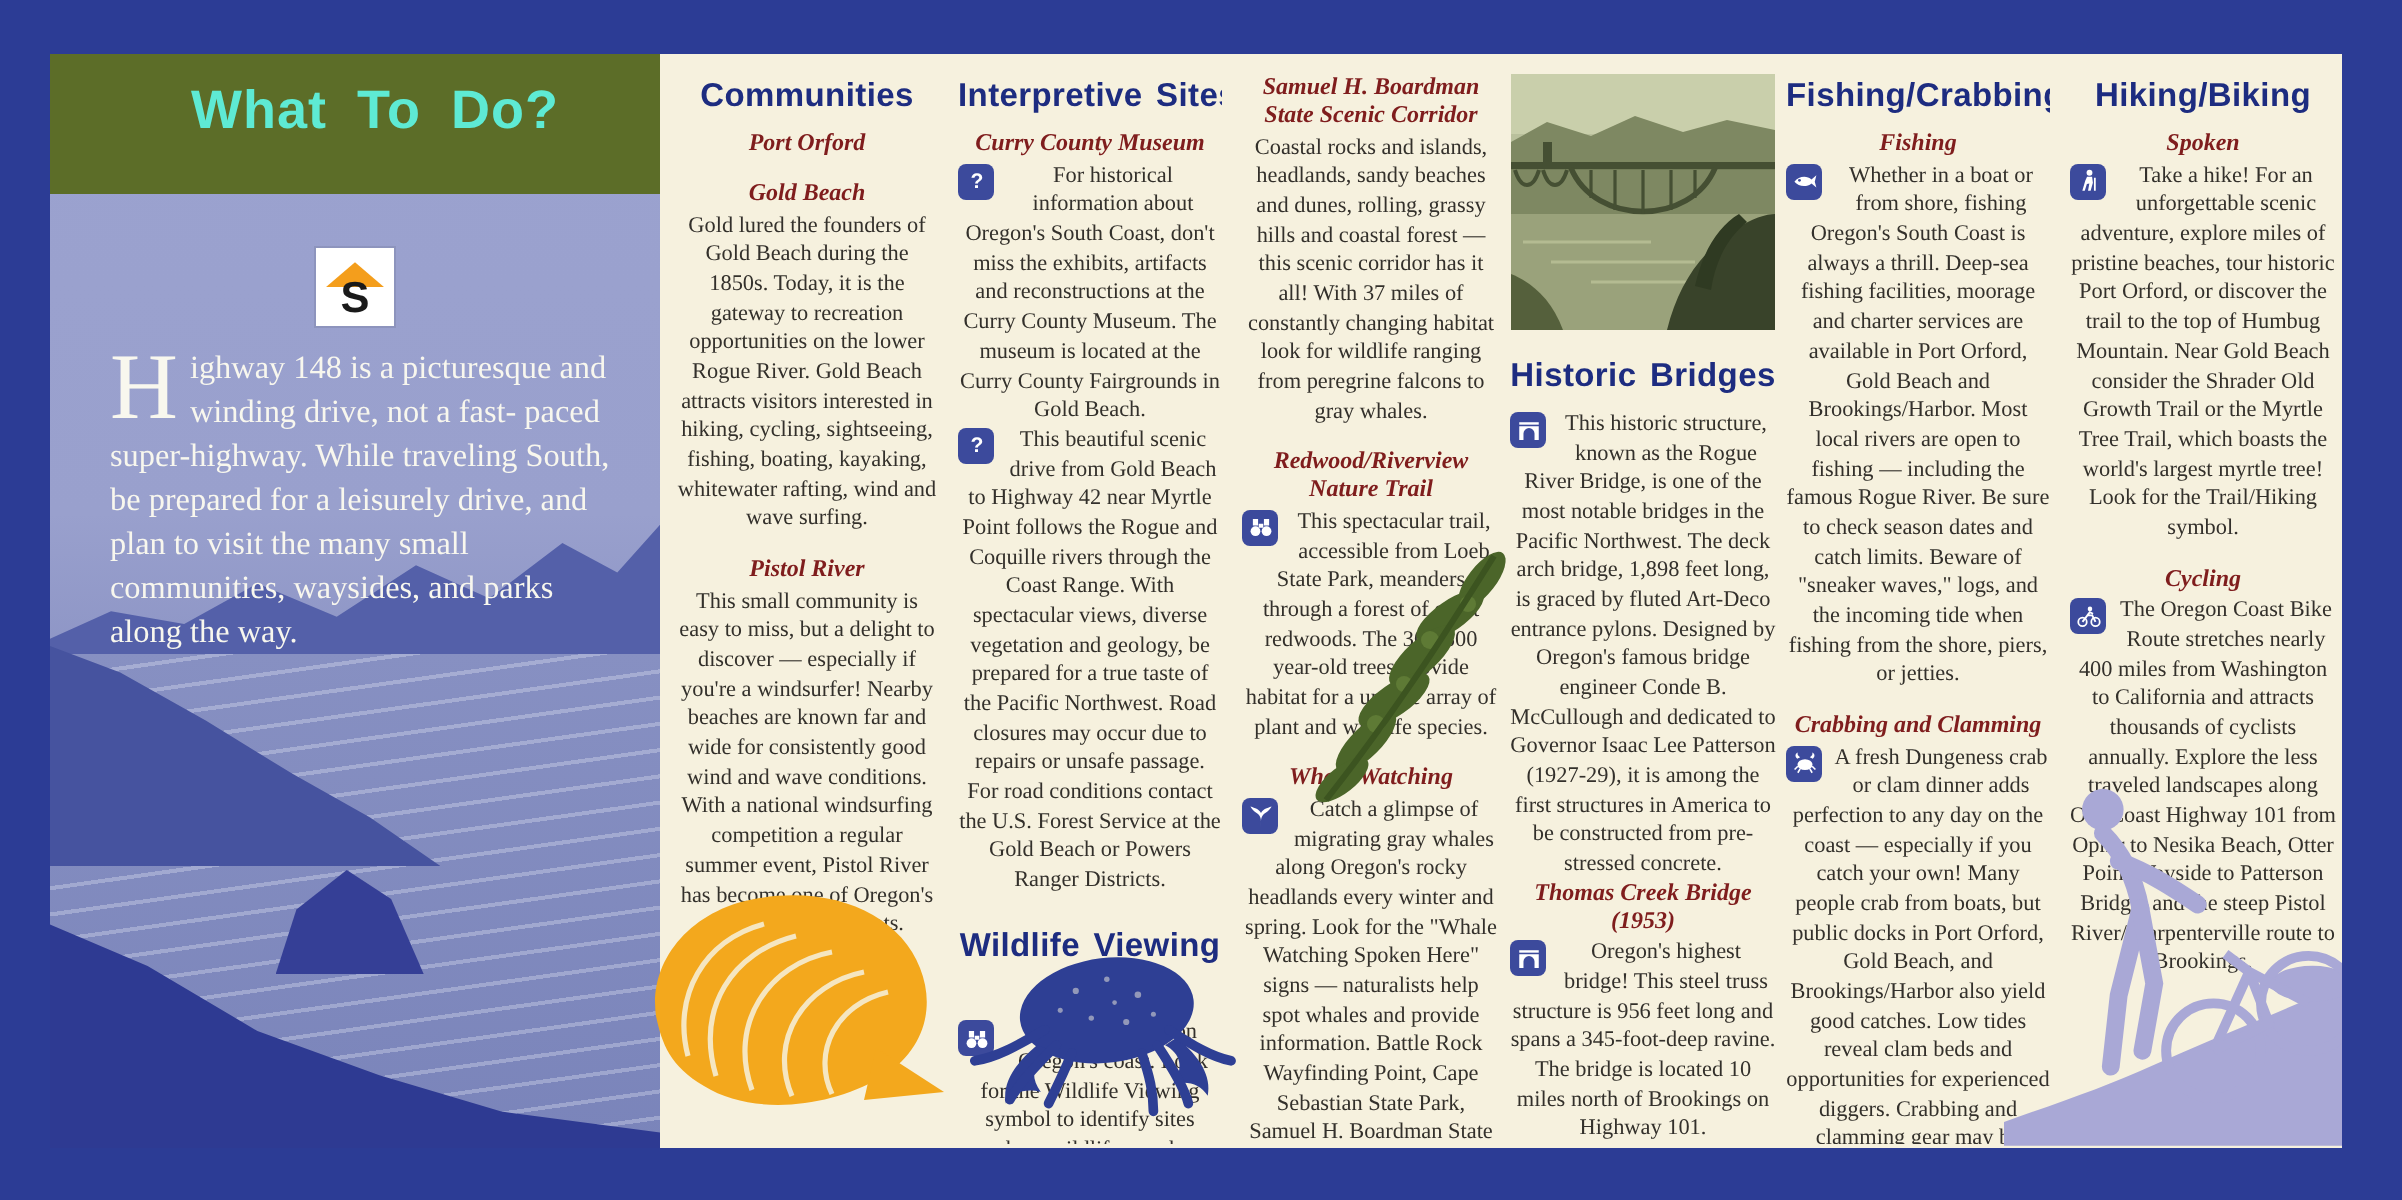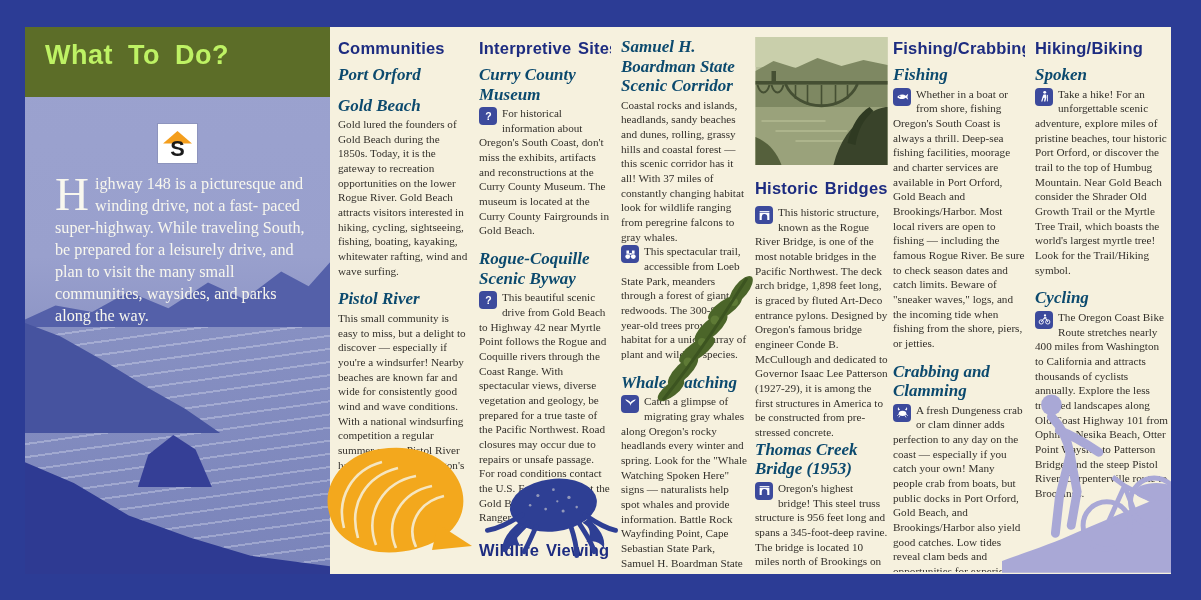--- a/index.html
+++ b/index.html
@@ -15,35 +15,35 @@
   .lp-sea::after{content:"";position:absolute;inset:0;opacity:.45;
       background:repeating-linear-gradient(172deg,rgba(255,255,255,0) 0 11px,rgba(240,243,252,.65) 11px 13px);}
   .lp-cliffL{position:absolute;left:0;top:296px;width:64%;height:110px;background:#46539f;
       clip-path:polygon(0 0,18% 12%,40% 34%,62% 58%,82% 78%,100% 100%,0 100%);}
   .lp-rock{position:absolute;left:37%;top:408px;width:74px;height:52px;background:#353f96;
       clip-path:polygon(48% 0,78% 28%,100% 100%,0 100%,14% 38%);}
   .lp-fg{position:absolute;left:0;bottom:0;width:100%;height:130px;background:#2e3a92;
       clip-path:polygon(0 14%,16% 30%,34% 55%,54% 72%,74% 86%,100% 94%,100% 100%,0 100%);}
   .hbar{position:absolute;left:25px;top:27px;width:305px;height:70px;background:#5c6d28;z-index:3;}
   .hbar h1{margin:13px 0 0 20px;font-family:"Liberation Sans",sans-serif;font-weight:bold;
-      font-size:27px;color:#bef264;word-spacing:7px;letter-spacing:.5px;}
+      font-size:27px;color:#5eead4;word-spacing:7px;letter-spacing:.5px;text-align:center;}
   .smark{position:absolute;left:133px;top:97px;width:39px;height:39px;background:#fff;z-index:2;
       display:flex;align-items:center;justify-content:center;box-shadow:0 0 0 1px rgba(0,0,0,.08);}
   .intro{position:absolute;left:30px;top:146px;width:254px;color:#f8f7ee;font-size:16.2px;
       line-height:1.36;z-index:2;margin:0;}
   .dropcap{float:left;font-size:47px;line-height:37px;margin:3px 6px 0 0;}
   
   .content{position:absolute;left:330px;top:27px;width:841px;height:547px;background:#f6f1de;overflow:hidden;}
-  .col{position:absolute;top:10px;height:535px;overflow:hidden;}
+  .col{position:absolute;top:10px;height:535px;overflow:hidden;text-align:center;}
   .c0{left:8px;width:131px}.c1{left:149px;width:132px}.c2{left:291px;width:129px}
   .c3{left:425px;width:133px}.c4{left:563px;width:132px}.c5{left:705px;width:133px}
   h2.sec{font-family:"Liberation Sans",sans-serif;font-weight:bold;color:#1d2c80;font-size:16.5px;
       margin:2px 0 7px;letter-spacing:.2px;word-spacing:2px;white-space:nowrap;}
   h2.sec2{margin-top:16px;}
-  h3.sub{font-style:italic;color:#0c4a6e;font-size:17px;margin:11px 0 2px;font-weight:600;line-height:1.15;font-family:Liberation Serif, serif;}
+  h3.sub{font-style:italic;color:#7f1d1d;font-size:12px;margin:11px 0 2px;font-weight:600;line-height:1.15;font-family:Liberation Serif, serif;}
   .col h3:first-of-type{margin-top:0;}
   .c0 h3:first-of-type,.c1 h3:first-of-type,.c3 h3.after-head,.c4 h3:first-of-type,.c5 h3:first-of-type{margin-top:4px;}
   p.txt{font-size:11.2px;line-height:1.31;color:#33302b;margin:0;}
   .micon{float:left;width:18px;height:18px;border-radius:4px;background:#3c4a9c;margin:1px 5px 1px 0;
       display:flex;align-items:center;justify-content:center;}
   .micon svg{width:13px;height:13px;display:block;}
   .bphoto{width:133px;height:128px;margin:0 0 14px;}
   .deco{position:absolute;pointer-events:none;}
   .shell{left:322px;top:440px;width:150px;height:125px;z-index:6;}
   .crab{left:138px;top:428px;width:165px;height:112px;}
@@ -85,40 +85,40 @@
     </section>
 
     <section class="col c1">
       <h2 class="sec">Interpretive Sites</h2>
       <h3 class="sub">Curry County Museum</h3>
       <p class="txt"><span class="micon">
             <svg viewBox="0 0 16 16">
               <text x="8" y="12.5" text-anchor="middle" font-family="Liberation Sans, sans-serif" font-weight="bold" font-size="13" fill="#fff">?</text>
             </svg>
           </span><span>For historical information about Oregon's South Coast, don't miss the exhibits, artifacts and reconstructions at the Curry County Museum. The museum is located at the Curry County Fairgrounds in Gold Beach.</span></p>
-      <h3 class="sub">Rogue-Coquille Scenic Byway</h3>
       <p class="txt"><span class="micon">
             <svg viewBox="0 0 16 16">
               <text x="8" y="12.5" text-anchor="middle" font-family="Liberation Sans, sans-serif" font-weight="bold" font-size="13" fill="#fff">?</text>
             </svg>
           </span><span>This beautiful scenic drive from Gold Beach to Highway 42 near Myrtle Point follows the Rogue and Coquille rivers through the Coast Range. With spectacular views, diverse vegetation and geology, be prepared for a true taste of the Pacific Northwest. Road closures may occur due to repairs or unsafe passage. For road conditions contact the U.S. Forest Service at the Gold Beach or Powers Ranger Districts.</span></p>
       <h2 class="sec sec2">Wildlife Viewing</h2>
       <h3 class="sub">General</h3>
       <p class="txt"><span class="micon">
             <svg viewBox="0 0 16 16">
               <path fill="#fff" d="M3 3h3.2v4H3zM9.8 3H13v4H9.8zM6.6 6h2.8v2.4H6.6z"></path>
               <circle cx="4.6" cy="10.6" r="3" fill="#fff"></circle>
               <circle cx="11.4" cy="10.6" r="3" fill="#fff"></circle>
             </svg>
           </span><span>Wildlife thrives on Oregon's coast. Look for the Wildlife Viewing symbol to identify sites where wildlife may be observed.</span></p>
     </section>
 
     <section class="col c2">
       <h3 class="sub">Samuel H. Boardman State Scenic Corridor</h3>
       <p class="txt">Coastal rocks and islands, headlands, sandy beaches and dunes, rolling, grassy hills and coastal forest — this scenic corridor has it all! With 37 miles of constantly changing habitat look for wildlife ranging from peregrine falcons to gray whales.</p>
+      <h3 class="sub">Redwood/Riverview Nature Trail</h3>
       <p class="txt"><span class="micon">
             <svg viewBox="0 0 16 16">
               <path fill="#fff" d="M3 3h3.2v4H3zM9.8 3H13v4H9.8zM6.6 6h2.8v2.4H6.6z"></path>
               <circle cx="4.6" cy="10.6" r="3" fill="#fff"></circle>
               <circle cx="11.4" cy="10.6" r="3" fill="#fff"></circle>
             </svg>
           </span><span>This spectacular trail, accessible from Loeb State Park, meanders through a forest of giant redwoods. The 300-800 year-old trees provide habitat for a unique array of plant and wildlife species.</span></p>
       <h3 class="sub">Whale Watching</h3>
       <p class="txt"><span class="micon">
             <svg viewBox="0 0 16 16">

